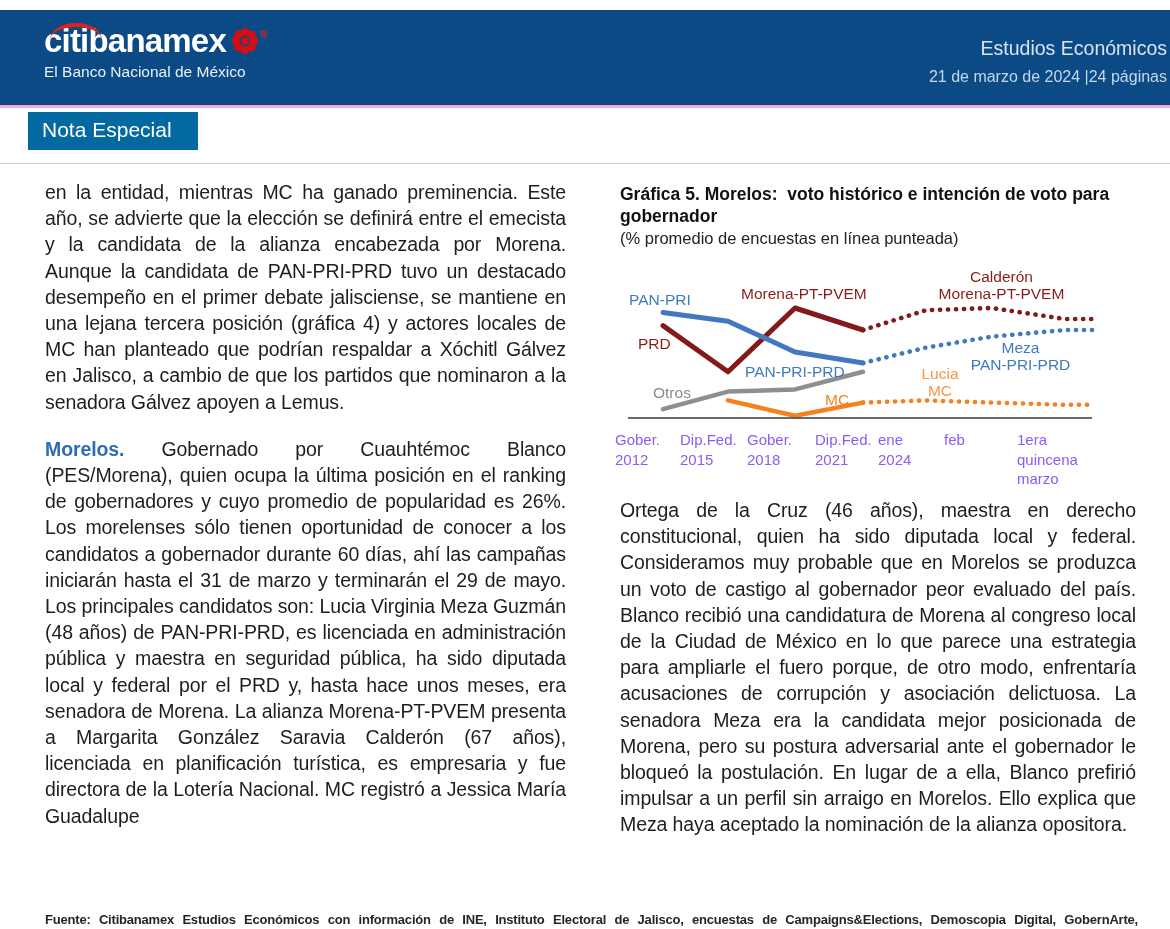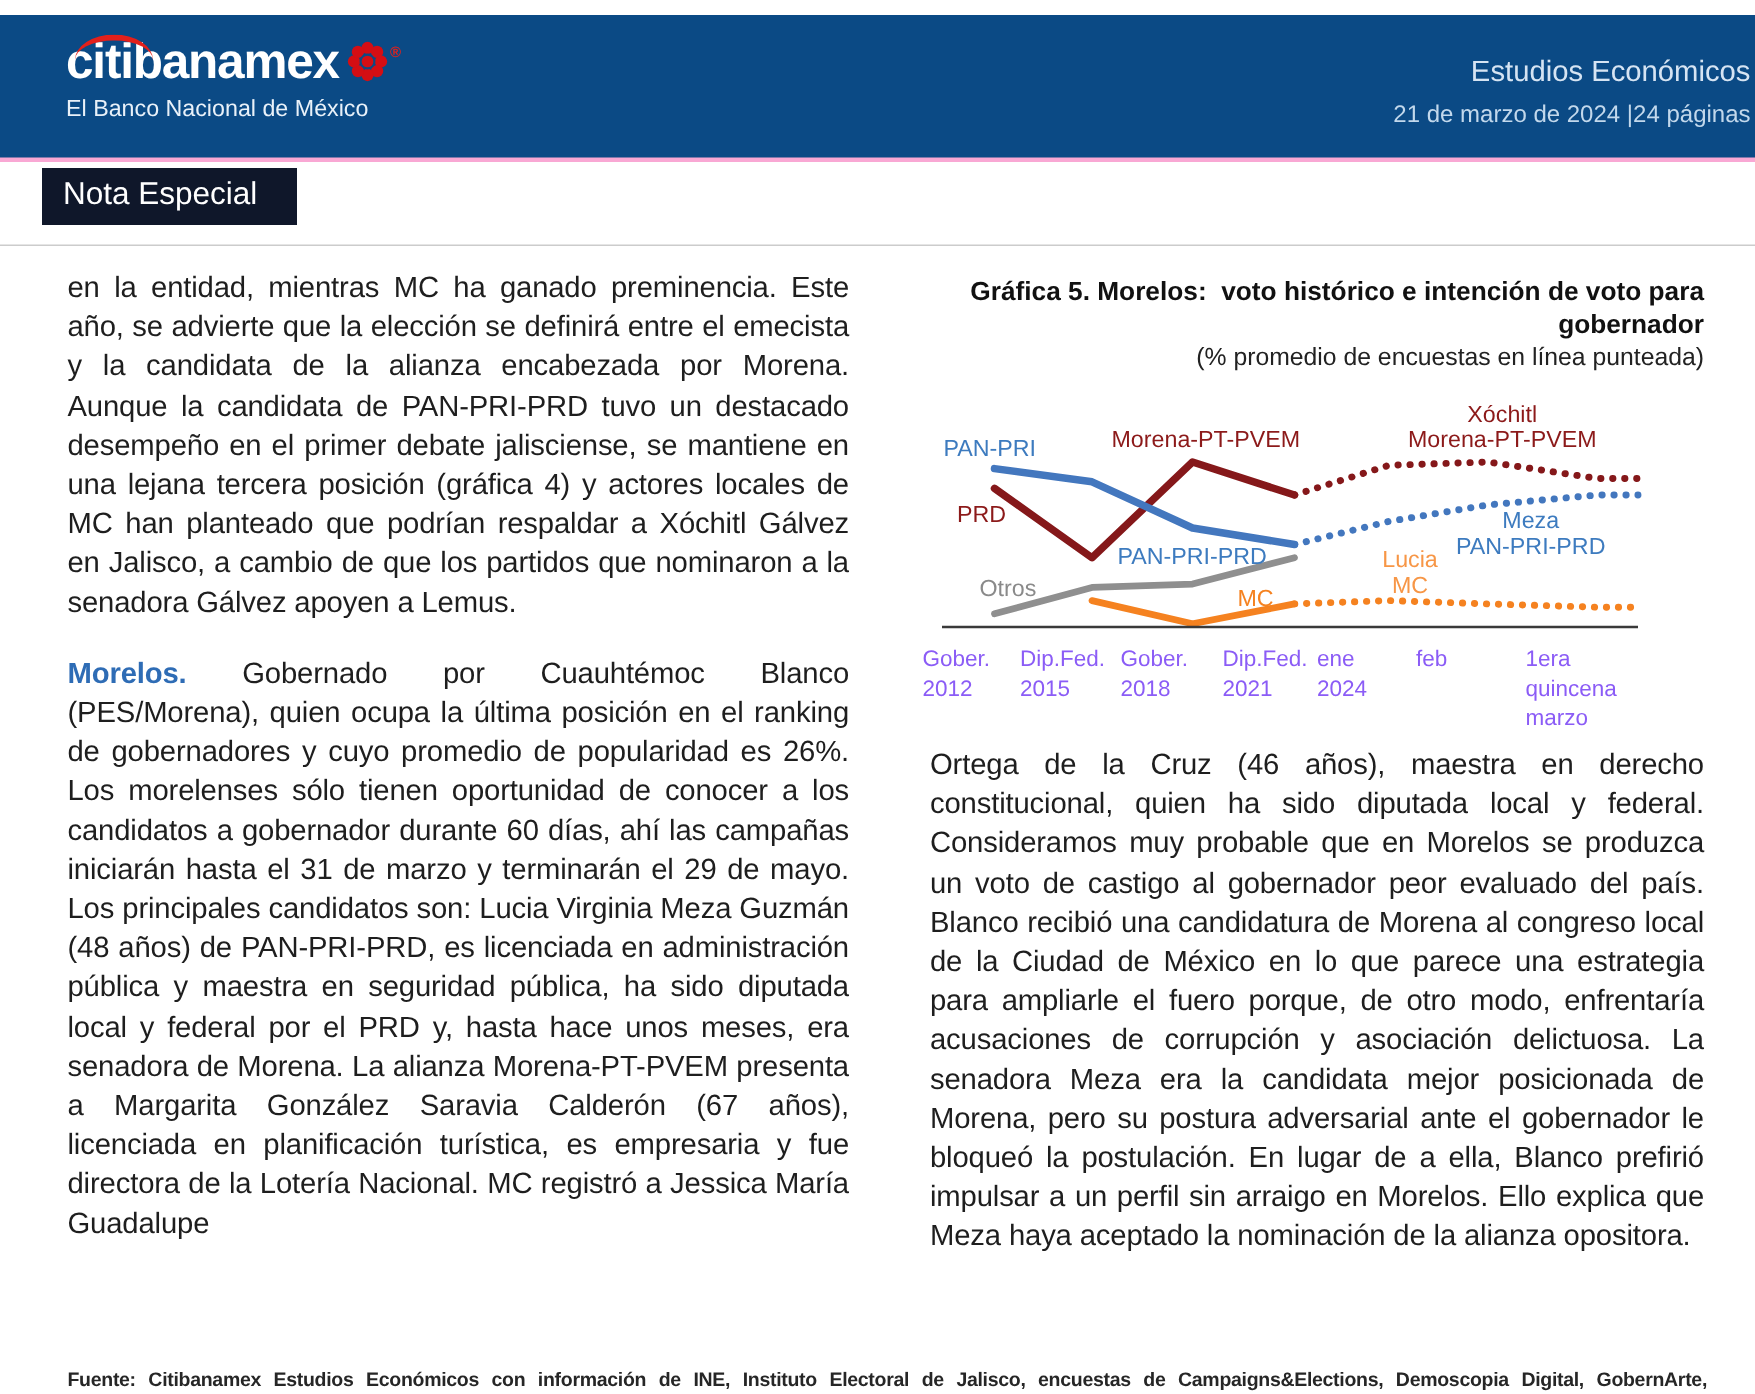--- a/index.html
+++ b/index.html
@@ -15,35 +15,35 @@
   .citi-arc{position:absolute;left:6px;top:0px;width:52px;height:13px;
             border-top:4px solid #e3201b;border-radius:100% 100% 0 0/200% 200% 0 0;}
   .flower{display:inline-block;vertical-align:-4px;margin-left:4px;}
   .rmark{position:relative;top:-14px;font-size:10px;color:#e3201b;font-weight:bold;}
   .tagline{font-size:15.5px;color:#e9f1f9;margin-top:3px;font-weight:normal;}
   .hdr-right{position:absolute;right:3px;top:27px;text-align:right;}
   .division{font-size:19.5px;color:#d6e4f3;}
   .dateline{font-size:16px;color:#c2d8ec;margin-top:8px;}
 
   
-  .badge{position:absolute;left:28px;top:112px;background:#0f172a;color:#fff;
+  .badge{position:absolute;left:28px;top:112px;background:#0369a1;color:#fff;
          font-size:21px;padding:6px 26px 8px 14px;}
   .rule{position:absolute;left:0;top:163px;width:1170px;height:1px;background:#cccccc;}
 
   
   .col-left{position:absolute;left:45px;top:179px;width:521px;
             font-size:19.5px;line-height:26.2px;text-align:justify;letter-spacing:-0.1px;}
   .col-left p{margin:0;}
   .col-left p + p{margin-top:21px;}
   .lead-blue{color:#2e6cb5;font-weight:bold;}
   .col-right-para{position:absolute;left:620px;top:497px;width:516px;
             font-size:19.5px;line-height:26.2px;text-align:justify;letter-spacing:-0.1px;}
 
   
-  .chart-head{position:absolute;left:620px;top:183px;width:516px;text-align:right;}
+  .chart-head{position:absolute;left:620px;top:183px;width:516px;}
   .chart-title{font-size:17.5px;font-weight:bold;line-height:22px;color:#111;white-space:pre-wrap;}
   .chart-subtitle{font-size:16.5px;margin-top:2px;color:#222;}
   .chart{position:absolute;left:605px;top:255px;width:535px;height:240px;}
   .chart svg{position:absolute;left:0;top:0;}
   .cl{position:absolute;font-size:15.5px;line-height:17px;white-space:pre-line;}
   .cl.center{text-align:center;}
   .xt{position:absolute;top:175px;width:96px;
       font-size:15px;line-height:19.5px;color:#8b5cf6;}
 
   
@@ -121,21 +121,21 @@
 quincena
 marzo</div>
       <div class="cl" style="left: 24px; top: 36px; color: rgb(61, 123, 191);">PAN-PRI</div>
       <div class="cl" style="left: 136px; top: 30px; color: rgb(140, 26, 26);">Morena-PT-PVEM</div>
       <div class="cl" style="left: 33px; top: 80px; color: rgb(140, 26, 26);">PRD</div>
       <div class="cl" style="left: 140px; top: 108px; color: rgb(61, 123, 191);">PAN-PRI-PRD</div>
       <div class="cl" style="left: 48px; top: 129px; color: rgb(138, 138, 138);">Otros</div>
       <div class="cl" style="left: 220px; top: 136px; color: rgb(245, 130, 32);">MC</div>
       <div class="cl center" style="left: 290px; top: 110px; color: rgb(247, 150, 70); width: 90px;">Lucia
 MC</div>
-      <div class="cl center" style="left: 304px; top: 13px; color: rgb(140, 26, 26); width: 185px;">Xóchitl
+      <div class="cl center" style="left: 304px; top: 13px; color: rgb(140, 26, 26); width: 185px;">Calderón
 Morena-PT-PVEM</div>
       <div class="cl center" style="left: 348px; top: 84px; color: rgb(61, 123, 191); width: 135px;">Meza
 PAN-PRI-PRD</div>
     </div>
 
   <div class="col-right-para">Ortega de la Cruz (46 años), maestra en derecho constitucional, quien ha sido diputada local y federal. Consideramos muy probable que en Morelos se produzca un voto de castigo al gobernador peor evaluado del país. Blanco recibió una candidatura de Morena al congreso local de la Ciudad de México en lo que parece una estrategia para ampliarle el fuero porque, de otro modo, enfrentaría acusaciones de corrupción y asociación delictuosa. La senadora Meza era la candidata mejor posicionada de Morena, pero su postura adversarial ante el gobernador le bloqueó la postulación. En lugar de a ella, Blanco prefirió impulsar a un perfil sin arraigo en Morelos. Ello explica que Meza haya aceptado la nominación de la alianza opositora.</div>
 
   <div class="footer">Fuente: Citibanamex Estudios Económicos con información de INE, Instituto Electoral de Jalisco, encuestas de Campaigns&amp;Elections, Demoscopia Digital, GobernArte, LaEncuestaMx, Massive Caller, MetricsMX, Poligrama, y cálculos de los autores.</div>
 
 </div>

